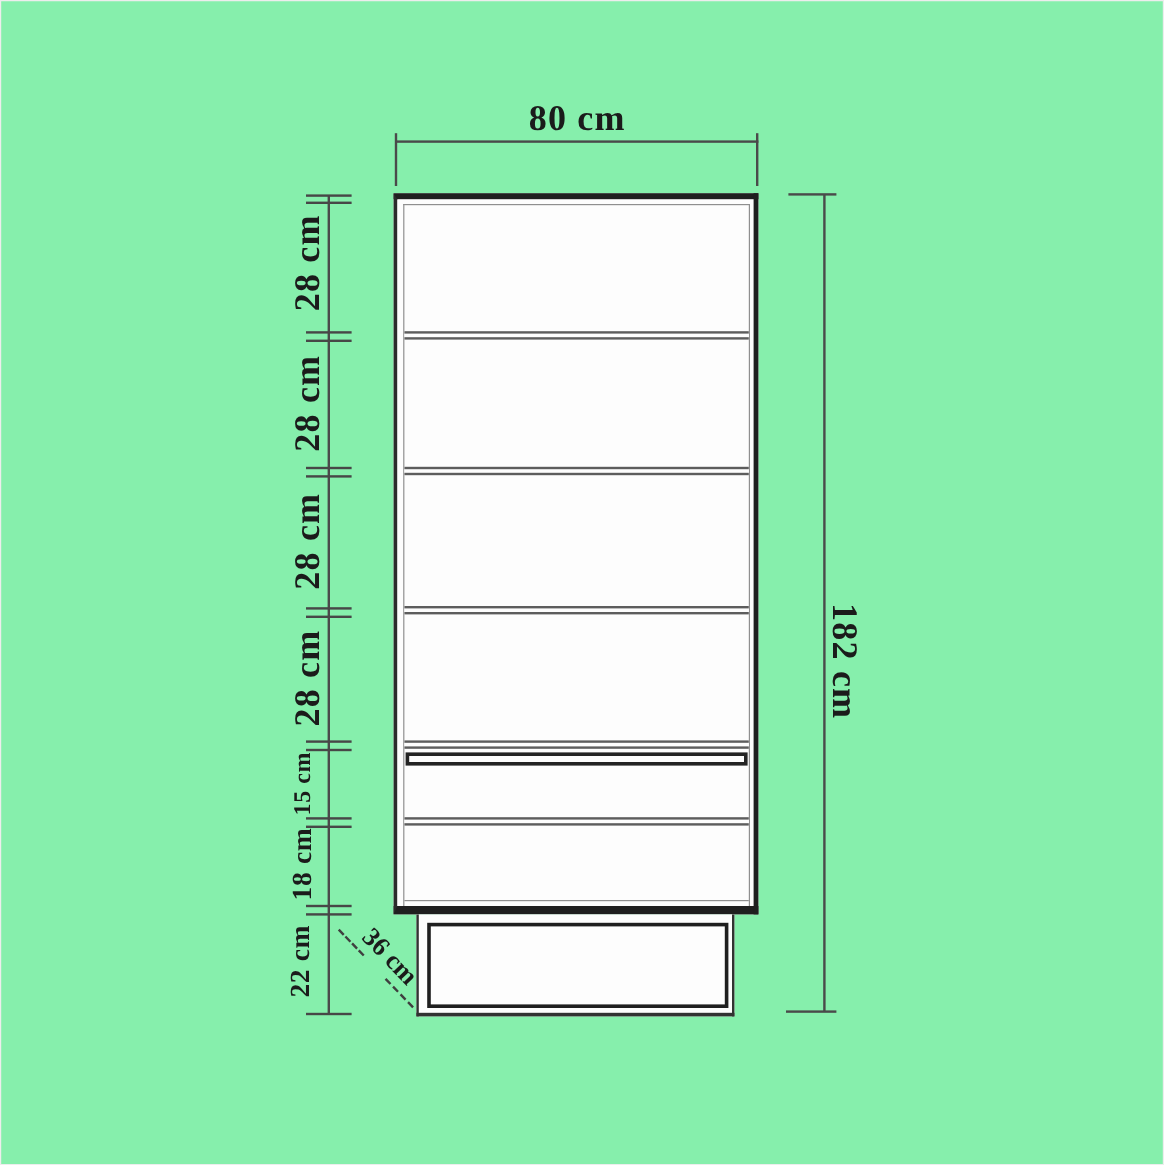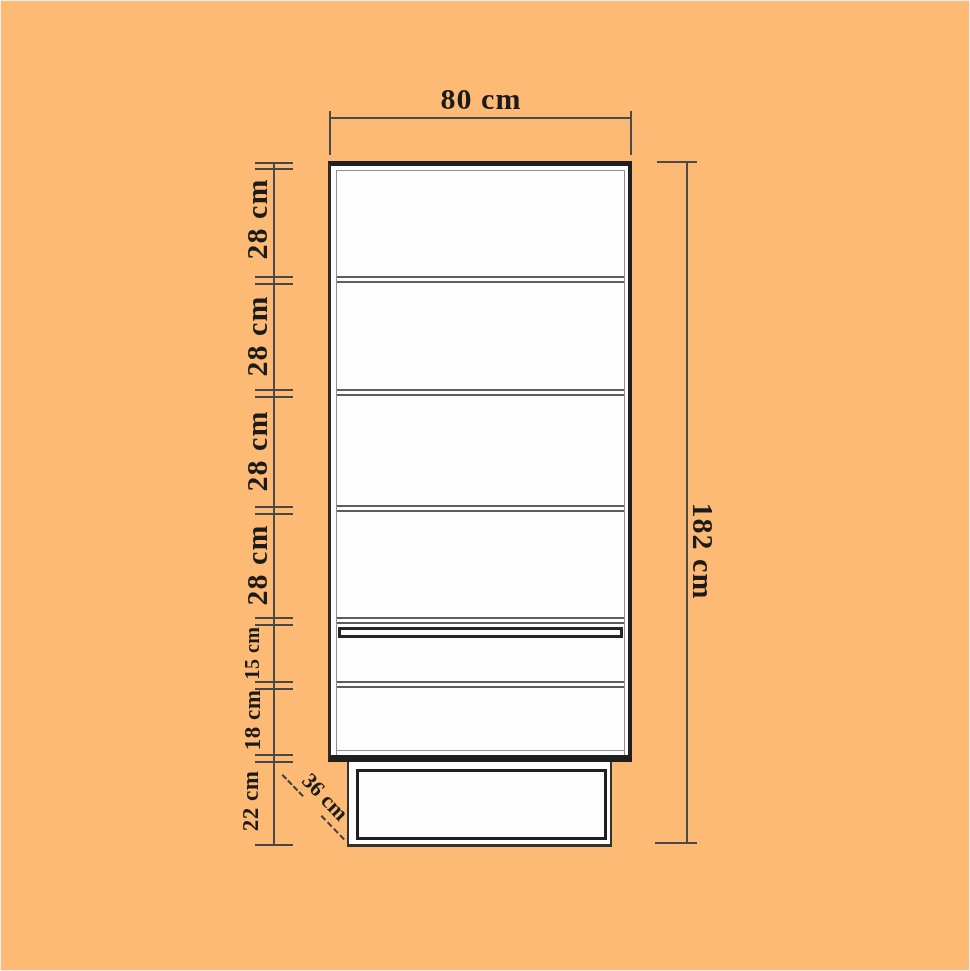--- a/index.html
+++ b/index.html
@@ -1,18 +1,18 @@
 <!DOCTYPE html>
 <html><head>
 <meta charset="utf-8">
 <style>
   html,body{margin:0;padding:0;background:#ffffff;}
   .canvas{
     position:relative;width:970px;height:971px;margin:0 auto;
-    background:#fdba74;overflow:hidden;
+    background:#86efac;overflow:hidden;
     font-family:"Liberation Serif","DejaVu Serif",serif;
     font-weight:700;color:#1b1b1b;
     box-shadow:inset 0 0 0 1px #ededed;
   }
   
   .hline{position:absolute;height:0;border-top:2px solid #4a4a4a;}
   .vline{position:absolute;width:0;border-left:2px solid #4a4a4a;}
   .tick{position:absolute;height:0;border-top:2px solid #474747;width:38px;left:255px;}
   
   .body-outer{

